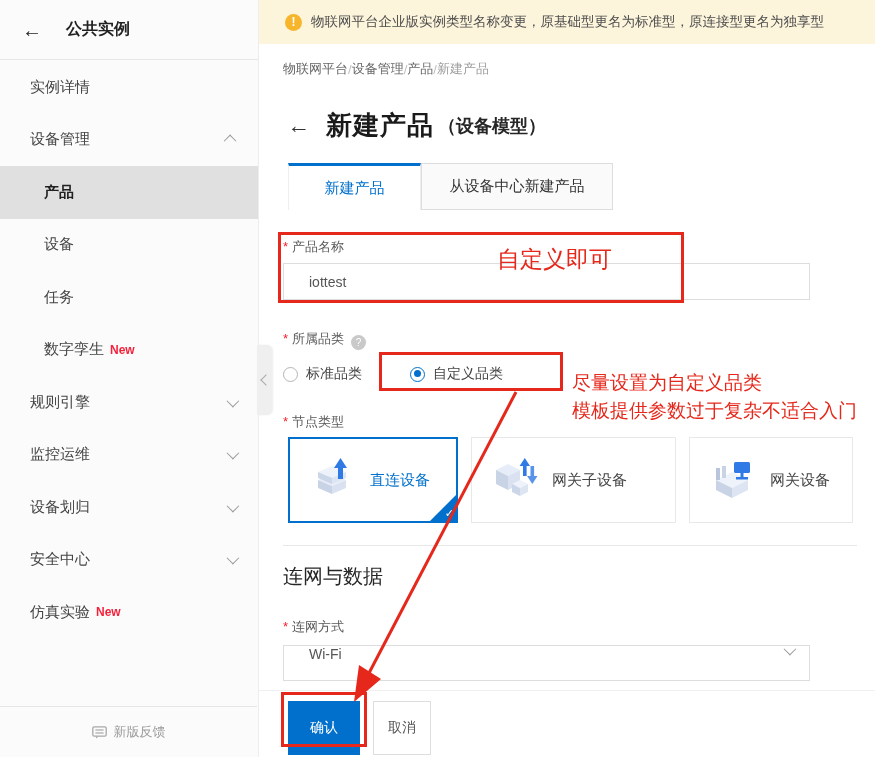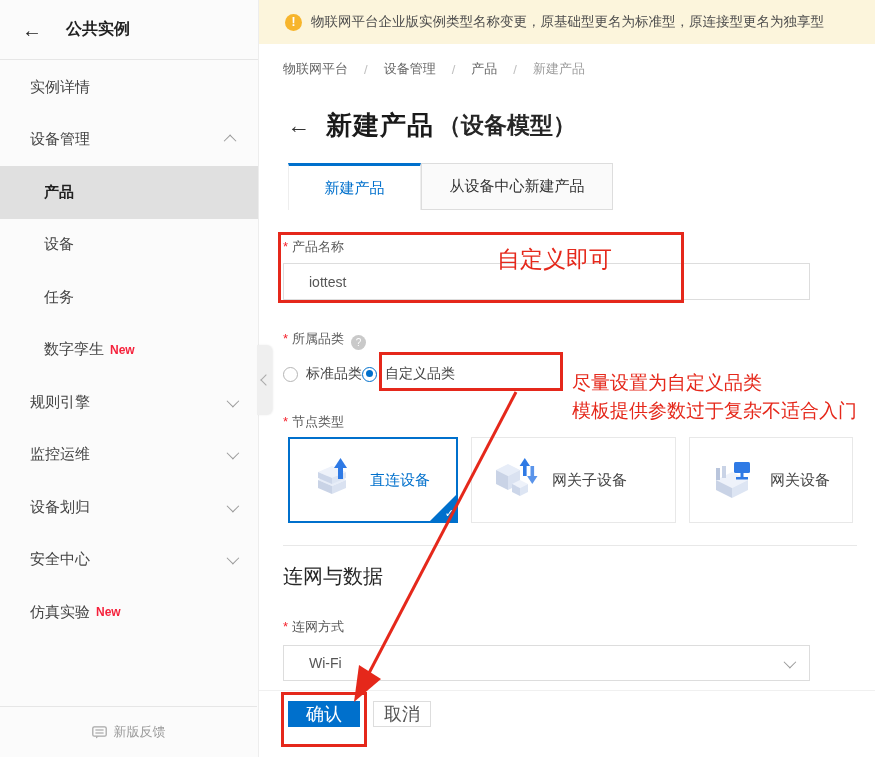--- a/index.html
+++ b/index.html
@@ -24,28 +24,28 @@
   .side-footer{position:absolute;left:0;right:1px;bottom:0;height:50px;border-top:1px solid #e6e6e6;display:flex;align-items:center;justify-content:center;color:#9b9b9b;font-size:13px;background:#fbfbfb;cursor:pointer;margin-top:8px;}
   .side-footer svg{margin-right:7px;}
   
   .collapse-handle{position:absolute;left:257px;top:345px;width:15px;height:70px;background:#efefef;border-radius:0 6px 6px 0;display:flex;align-items:center;justify-content:center;cursor:pointer;z-index:5;box-shadow:1px 0 2px rgba(0,0,0,.08);}
   .collapse-handle .chevl{width:7px;height:7px;border-left:1.6px solid #aaa;border-bottom:1.6px solid #aaa;transform:rotate(45deg);margin-left:3px;}
   
   .main{position:absolute;left:259px;top:0;width:616px;height:757px;background:#fff;}
   .banner{position:absolute;left:0;top:0;width:616px;height:44px;background:#fcf5dc;display:flex;align-items:center;padding-left:26px;box-sizing:border-box;}
   .banner-icon{width:17px;height:17px;border-radius:50%;background:#f7b52c;color:#fff;font-size:12px;font-weight:bold;display:flex;align-items:center;justify-content:center;flex:0 0 auto;}
   .banner-text{margin-left:9px;font-size:13.5px;color:#4d4d4d;white-space:nowrap;}
-  .crumbs{position:absolute;left:24px;top:60px;font-size:13px;color:#666;display:flex;gap:16px;align-items:center;}
+  .crumbs{position:absolute;left:24px;top:60px;font-size:13px;color:#666;display:flex;gap:0;align-items:center;}
   .crumbs .sep{color:#c0c0c0;}
   .crumbs .cur{color:#9b9b9b;}
   .crumbs .lnk{cursor:pointer;}
   .title-row{position:absolute;left:28px;top:108px;display:flex;align-items:center;}
   .title-row .back{font-size:23px;color:#333;cursor:pointer;line-height:1;}
   .title-row .t1{font-size:26px;font-weight:bold;color:#1a1a1a;margin-left:16px;letter-spacing:1px;}
-  .title-row .t2{font-size:23px;font-weight:bold;color:#262626;margin-left:4px;}
+  .title-row .t2{font-size:18px;font-weight:bold;color:#262626;margin-left:4px;}
   
   .tabs{position:absolute;left:29px;top:163px;display:flex;}
   .tab{height:47px;box-sizing:border-box;display:flex;align-items:center;justify-content:center;font-size:15px;cursor:pointer;}
   .tab.active{width:133px;background:#fff;color:#0070cc;border-top:3px solid #0070cc;border-left:1px solid #eee;border-right:1px solid #eee;}
   .tab.inactive{width:192px;background:#fafafa;color:#333;border:1px solid #ddd;}
   
   .flabel{position:absolute;font-size:13px;color:#595959;}
   .req{color:#f5222d;margin-right:4px;}
   .help-q{display:inline-flex;width:15px;height:15px;border-radius:50%;background:#c9c9c9;color:#fff;font-size:10px;align-items:center;justify-content:center;vertical-align:-3px;margin-left:7px;cursor:pointer;}
   .text-input{position:absolute;left:24px;width:527px;height:37px;border:1px solid #ddd;box-sizing:border-box;font-size:14px;color:#555;padding-left:25px;background:#fff;font-family:inherit;}
@@ -60,24 +60,24 @@
   .ncard.c1{width:170px;}
   .ncard.c2{width:205px;}
   .ncard.c3{width:164px;}
   .ncard.selected{border:2px solid #0070cc;text-align:center;}
   .ncard .clabel{font-size:15px;color:#444;margin-left:14px;}
   .ncard.selected .clabel{color:#0070cc;}
   .corner{position:absolute;right:-1px;bottom:-1px;width:0;height:0;border-left:28px solid transparent;border-bottom:28px solid #0070cc;}
   .corner-check{position:absolute;right:2px;bottom:1px;color:#fff;font-size:11px;font-weight:bold;}
   .hr{position:absolute;left:24px;right:18px;top:545px;border-top:1px solid #e8e8e8;}
   .section-title{position:absolute;left:24px;top:563px;font-size:20px;color:#262626;}
-  .select{position:absolute;left:24px;top:645px;width:527px;height:36px;border:1px solid #ddd;box-sizing:border-box;display:flex;align-items:center;padding-left:25px;font-size:14px;color:#555;cursor:pointer;background:#fff;}
+  .select{position:absolute;left:24px;top:645px;width:527px;height:36px;border:1px solid #ddd;box-sizing:border-box;display:flex;padding-left:25px;font-size:14px;color:#555;cursor:pointer;background:#fff;}
   .select .chev{position:absolute;right:16px;margin:0;}
   .footer-bar{position:absolute;left:0;right:0;top:690px;height:67px;background:#fff;border-top:1px solid #f0f0f0;}
-  .btn{position:absolute;top:10px;height:26px;box-sizing:border-box;font-size:18px;display:flex;align-items:center;justify-content:center;cursor:pointer;font-family:inherit;}
+  .btn{position:absolute;top:10px;height:54px;box-sizing:border-box;font-size:14px;display:flex;align-items:center;justify-content:center;cursor:pointer;font-family:inherit;}
   .btn.primary{left:29px;width:72px;background:#0070cc;color:#fff;border:none;}
   .btn.plain{left:114px;width:58px;background:#fff;color:#555;border:1px solid #ddd;}
   
   .overlay{position:absolute;left:0;top:0;width:875px;height:757px;pointer-events:none;z-index:10;}
   .red-box{position:absolute;border:3px solid #e5281b;box-sizing:border-box;}
   .red-note{position:absolute;color:#e5281b;white-space:nowrap;}
   .note-1{left:497px;top:244px;font-size:23px;}
   .note-2{left:572px;top:369px;font-size:19px;line-height:28px;}
   .arrow-svg{position:absolute;left:0;top:0;}
 </style>
@@ -179,21 +179,21 @@
 
   <div class="flabel" style="left:24px;top:238px;">
     <span class="req">*</span><span>产品名称</span>
   </div>
   <input class="text-input" style="top: 263px;" value="iottest">
 
   <div class="flabel" style="left:24px;top:330px;">
     <span class="req">*</span><span>所属品类</span><span class="help-q">?</span>
   </div>
   <div class="radio-row">
-    <div class="radio" style="">
+    <div class="radio" style="margin-right:48px;">
       <span class="circ"></span>
       <span class="rlabel">标准品类</span>
     </div>
     <div class="radio sel">
       <span class="circ"></span>
       <span class="rlabel">自定义品类</span>
     </div>
   </div>
 
   <div class="flabel" style="left:24px;top:413px;">

